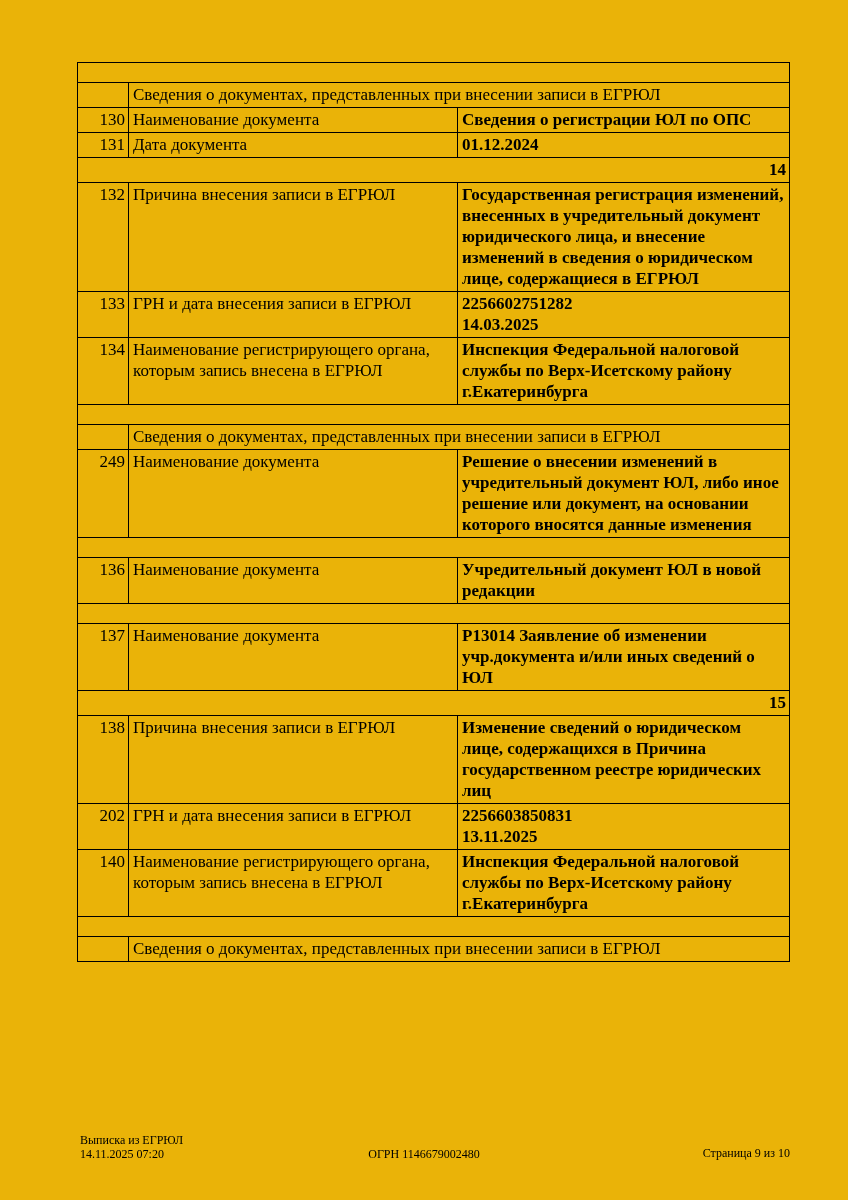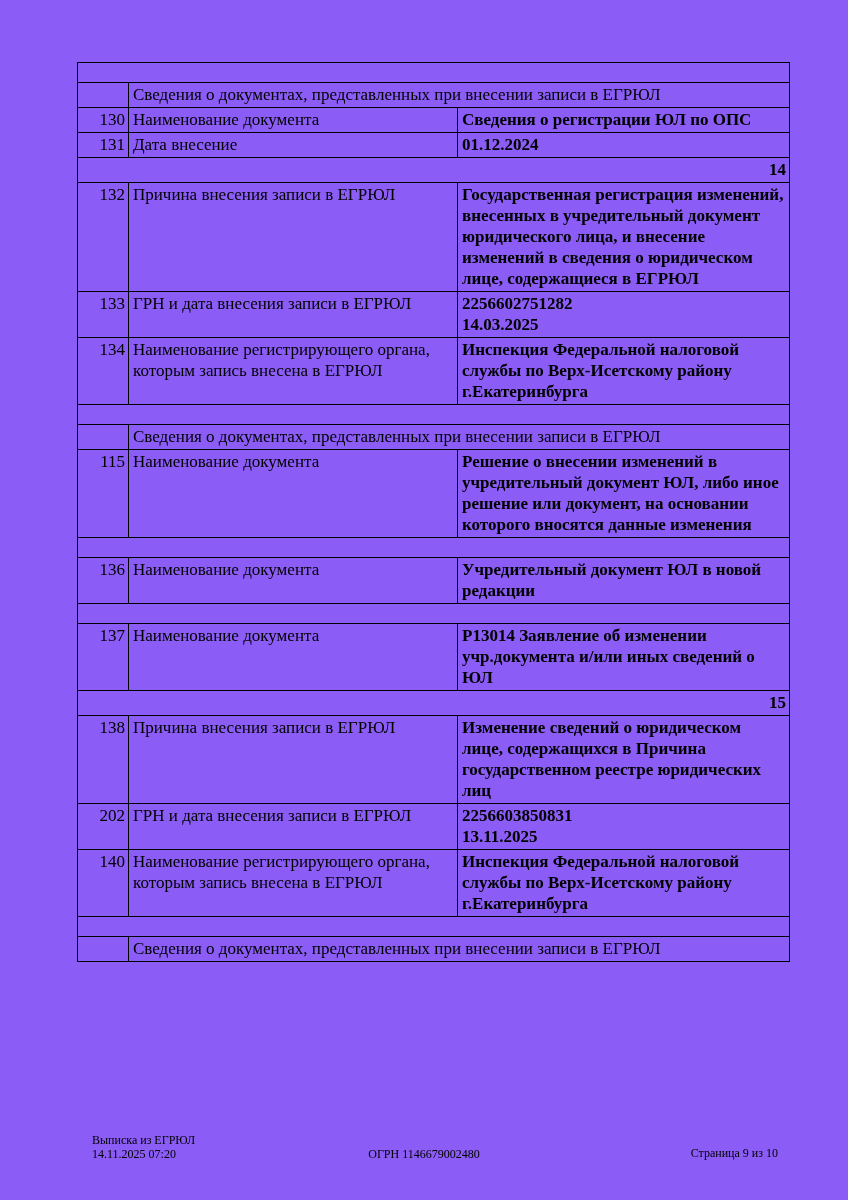--- a/index.html
+++ b/index.html
@@ -12,21 +12,21 @@
     width: 848px;
     height: 1200px;
     position: relative;
     font-family: "Liberation Serif", "DejaVu Serif", serif;
     color: #000000;
     overflow: hidden;
   }
   .page {
     position: absolute;
     inset: 0;
-    background: #8b5cf6;
+    background: #eab308;
   }
   table.egrul {
     position: absolute;
     left: 77px;
     top: 62px;
     width: 712px;
     border-collapse: collapse;
     table-layout: fixed;
   }
   table.egrul td {
@@ -64,32 +64,32 @@
     position: absolute;
     left: 0;
     top: 1131px;
     width: 848px;
     height: 36px;
     font-size: 12px;
     line-height: 14px;
   }
   .footer-left {
     position: absolute;
-    left: 92px;
+    left: 80px;
     top: 2px;
   }
   .footer-center {
     position: absolute;
     left: 50%;
     transform: translateX(-50%);
     top: 16px;
   }
   .footer-right {
     position: absolute;
-    right: 70px;
+    right: 58px;
     top: 15px;
     text-align: left;
   }
 </style>
 </head>
 <body>
 
 <div class="page">
 
   <table class="egrul">
@@ -108,21 +108,21 @@
         </tr>
         <tr>
           <td class="num-cell">130</td>
           <td>Наименование документа</td>
           <td>
             <div class="value-line">Сведения о регистрации ЮЛ по ОПС</div>
           </td>
         </tr>
         <tr>
           <td class="num-cell">131</td>
-          <td>Дата внесение</td>
+          <td>Дата документа</td>
           <td>
             <div class="value-line">01.12.2024</div>
           </td>
         </tr>
         <tr>
           <td class="group-cell" colspan="3">14</td>
         </tr>
         <tr>
           <td class="num-cell">132</td>
           <td>Причина внесения записи в ЕГРЮЛ</td>
@@ -146,21 +146,21 @@
           </td>
         </tr>
         <tr>
           <td class="empty-cell" colspan="3"></td>
         </tr>
         <tr>
           <td class="num-cell"></td>
           <td class="header-text-cell" colspan="2">Сведения о документах, представленных при внесении записи в ЕГРЮЛ</td>
         </tr>
         <tr>
-          <td class="num-cell">115</td>
+          <td class="num-cell">249</td>
           <td>Наименование документа</td>
           <td>
             <div class="value-line">Решение о внесении изменений в учредительный документ ЮЛ, либо иное решение или документ, на основании которого вносятся данные изменения</div>
           </td>
         </tr>
         <tr>
           <td class="empty-cell" colspan="3"></td>
         </tr>
         <tr>
           <td class="num-cell">136</td>

